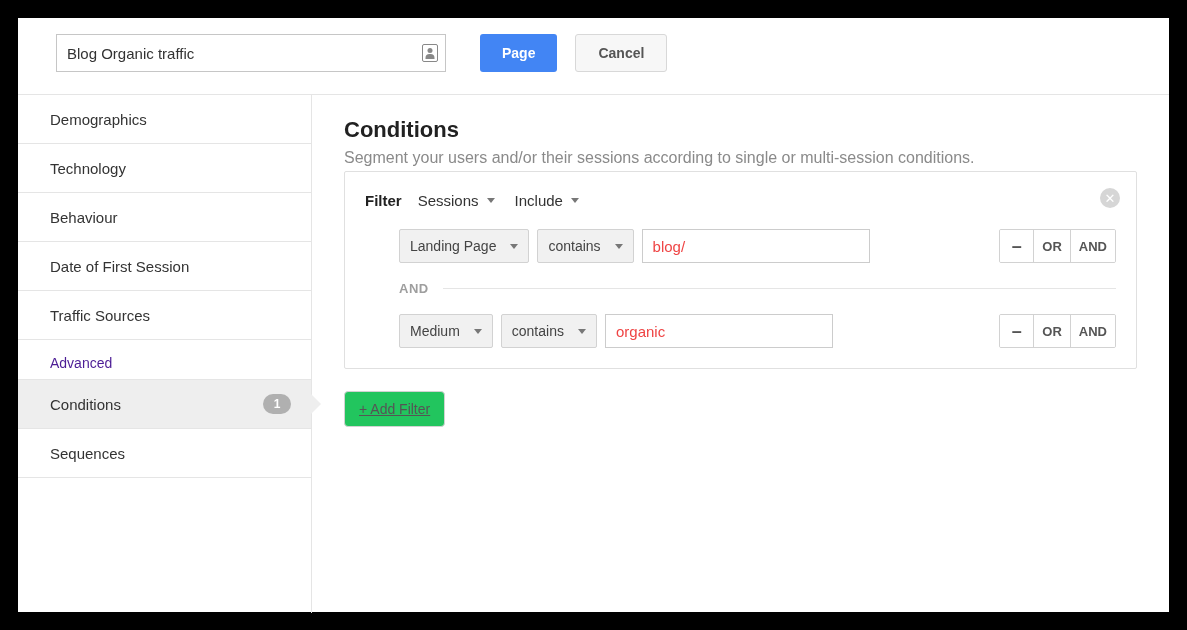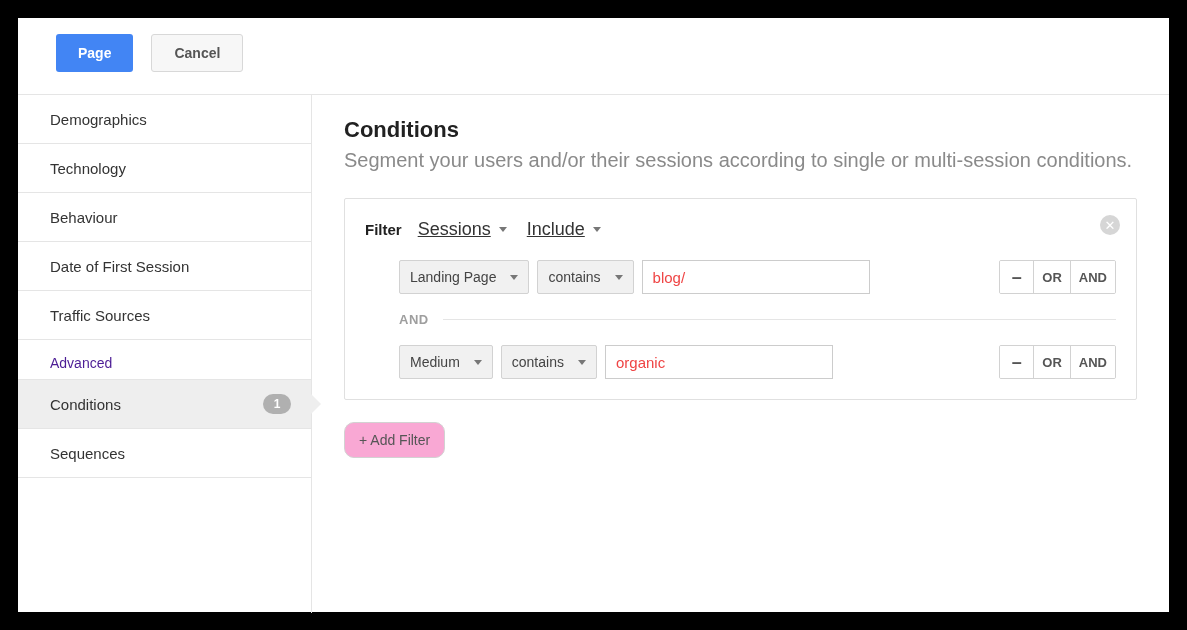--- a/index.html
+++ b/index.html
@@ -154,23 +154,23 @@
     flex: 1;
     padding: 22px 32px 0 32px;
   }
   .main h1 {
     font-size: 22px;
     font-weight: bold;
     color: #212121;
     margin-bottom: 6px;
   }
   .main .subtitle {
-    font-size: 20px;
+    font-size: 16px;
     color: #8a8a8a;
-    margin-bottom: 26px;
+    margin-bottom: 4px;
   }
   .filter-box {
     border: 1px solid #e0e0e0;
     border-radius: 2px;
     padding: 18px 20px 20px 20px;
     position: relative;
     margin-bottom: 22px;
   }
   .filter-header {
     display: flex;
@@ -179,25 +179,24 @@
     margin-bottom: 18px;
   }
   .filter-header .lbl {
     font-weight: bold;
     font-size: 15px;
   }
   .dd {
     display: inline-flex;
     align-items: center;
     gap: 8px;
-    font-size: 18px;
+    font-size: 15px;
     color: #333;
     cursor: pointer;
     padding: 2px 4px;
-    text-decoration: underline;
   }
   .tri {
     width: 0; height: 0;
     border-left: 4px solid transparent;
     border-right: 4px solid transparent;
     border-top: 5px solid #777;
   }
   .close-filter {
     position: absolute;
     right: 16px; top: 16px;
@@ -274,33 +273,38 @@
   }
   .and-divider .line {
     flex: 1;
     height: 1px;
     background: #e5e5e5;
   }
 
   .add-filter {
     height: 36px;
     padding: 0 14px;
-    background: #f9a8d4;
+    background: #22c55e;
     border: 1px solid #d2d2d2;
-    border-radius: 10px;
+    border-radius: 4px;
     font-size: 14px;
     color: #555;
     cursor: pointer;
+    text-decoration: underline;
   }
 </style>
 </head>
 <body>
 
 <div class="frame">
   <div class="topbar">
+    <div class="segment-name-wrap">
+      <input class="segment-name" type="text" value="Blog Organic traffic" style="">
+      <span class="contact-icon"></span>
+    </div>
     <button class="btn btn-primary">Page</button>
     <button class="btn btn-secondary">Cancel</button>
   </div>
 
   <hr class="divider">
 
   <div class="body">
 
     <div class="sidebar">
       <div class="side-item">

